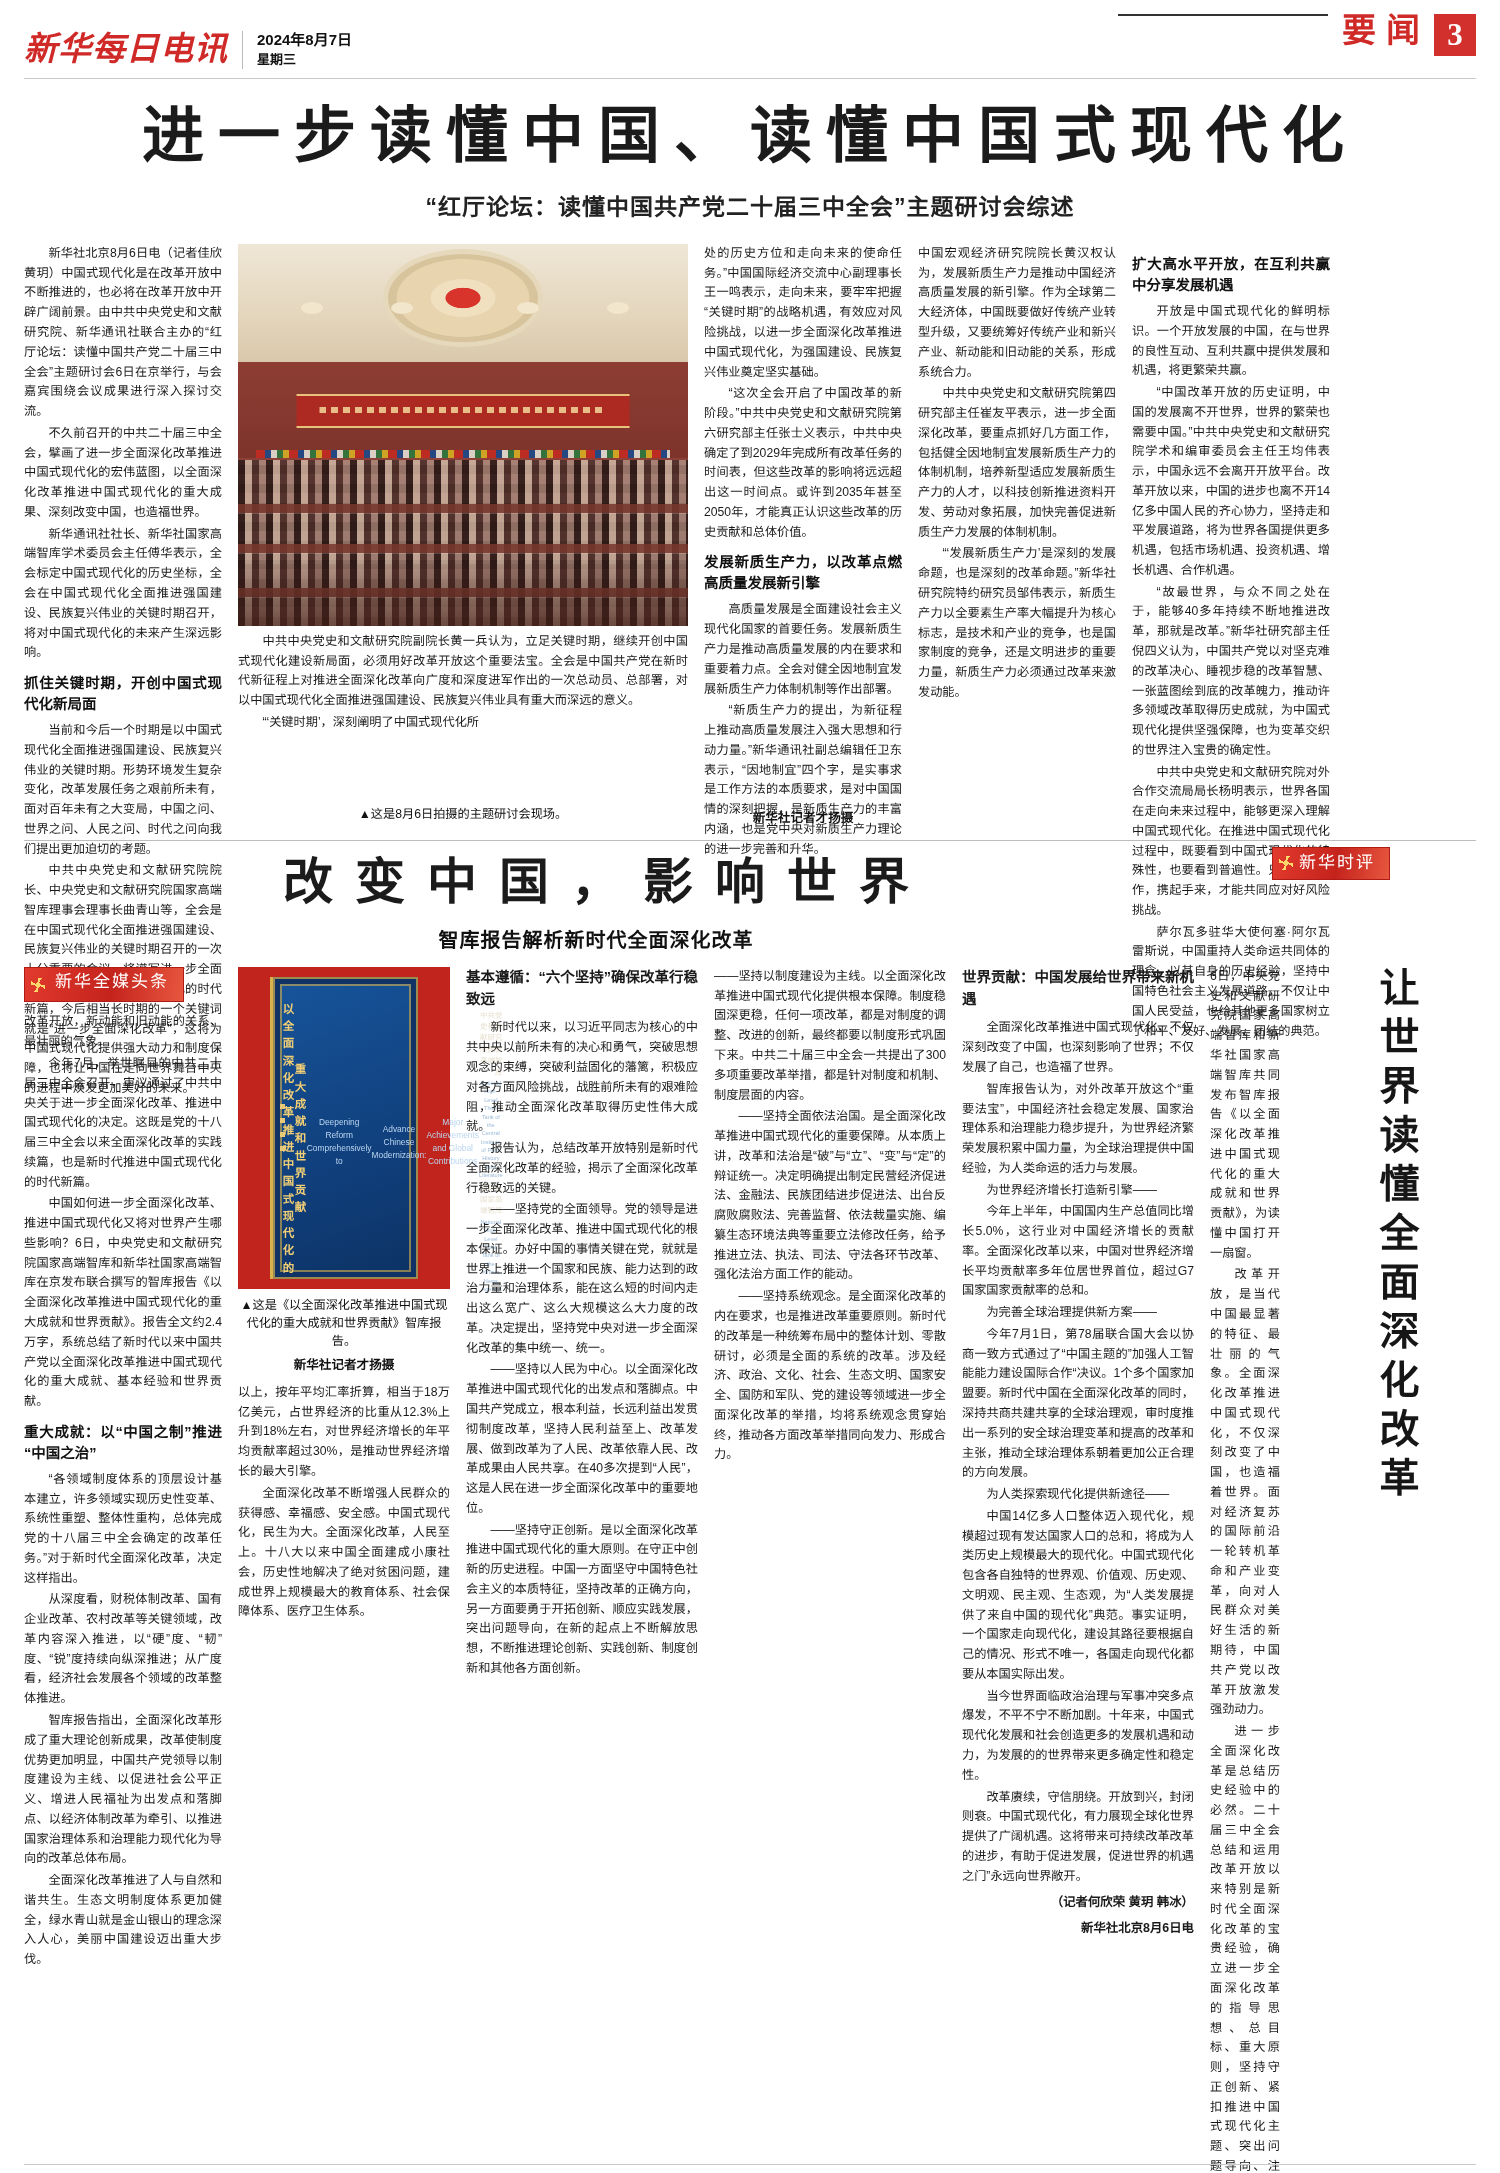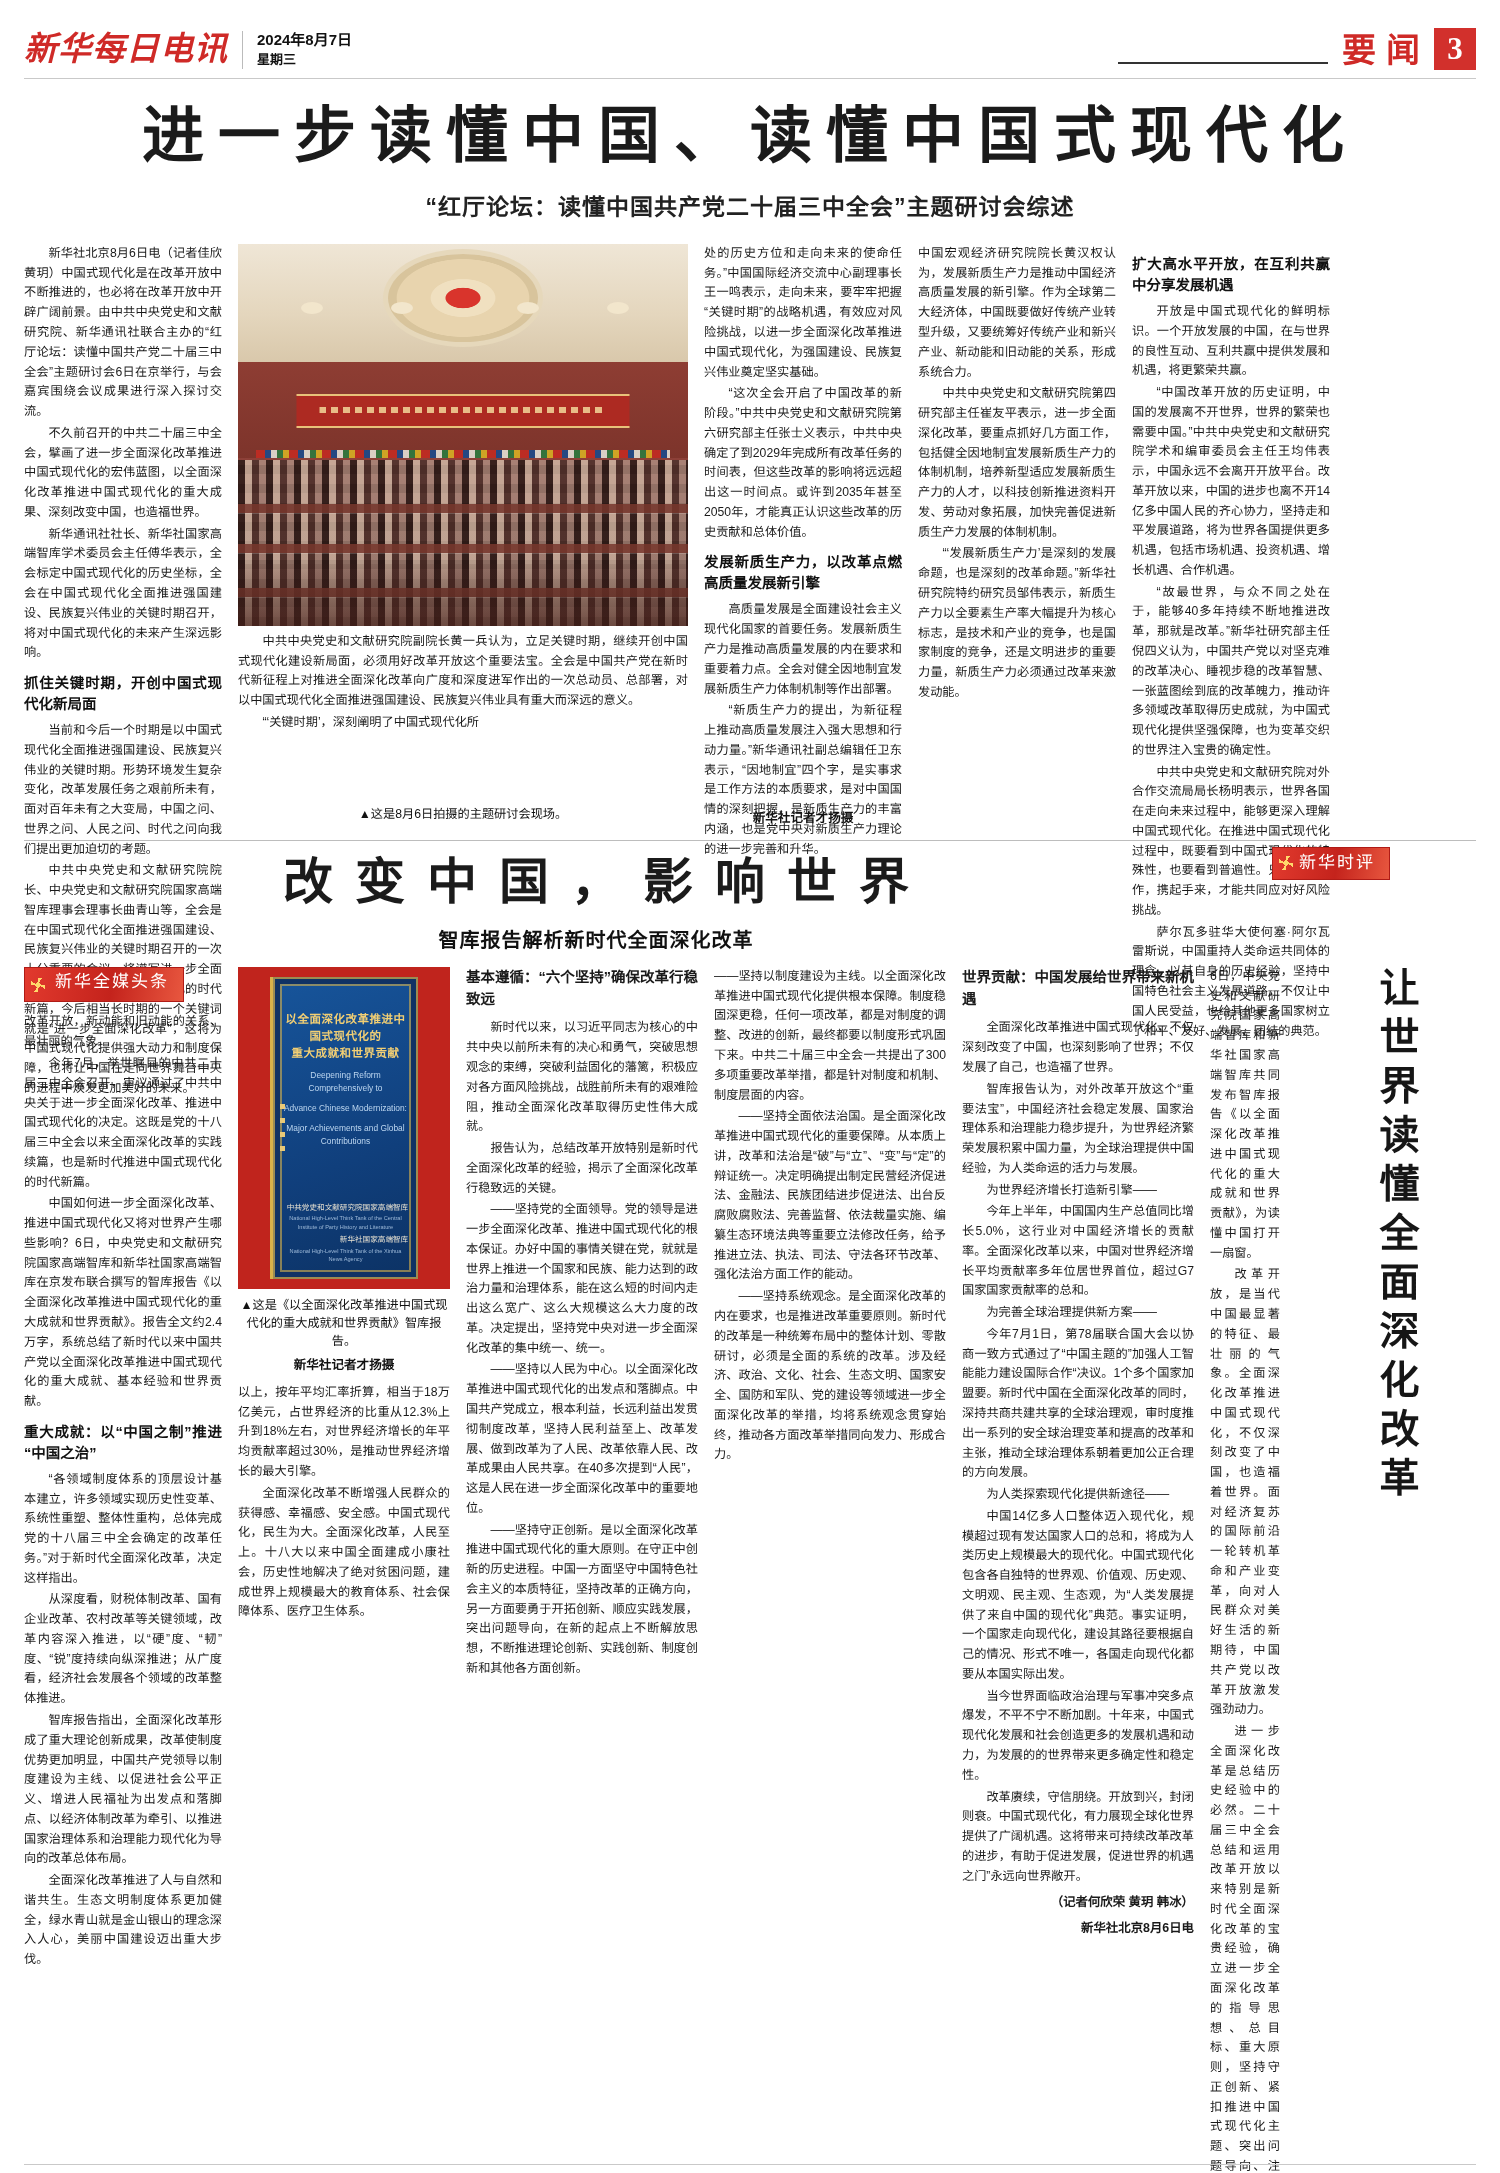--- a/index.html
+++ b/index.html
@@ -54,21 +54,20 @@
     font-size: 15px;
     line-height: 1.45;
     color: #111;
     font-weight: 600;
   }
   .dateblock .dow { font-size: 13px; font-weight: 600; }
 
   .masthead-right {
     margin-left: auto;
     display: flex;
-    align-items: flex-end;
     height: 56px;
   }
   .masthead-rule {
     height: 2px;
     background: #333;
     width: 210px;
     margin-bottom: 6px;
     margin-right: 14px;
   }
   .section-name {
@@ -300,21 +299,21 @@
     margin-bottom: 6px;
   }
   .book-inner {
     width: 70%;
     height: 94%;
     background: linear-gradient(160deg, #17559b, #103f7c 60%, #0c3264);
     border-left: 3px solid #d8b24a;
     box-shadow: inset 0 0 0 2px rgba(216,178,74,.7), inset 0 0 0 7px rgba(16,50,100,1), inset 0 0 0 9px rgba(216,178,74,.6);
     position: relative;
     display: flex;
-    flex-direction: column;
+    flex-direction: row;
     align-items: center;
     padding: 34px 10px 12px 10px;
     box-sizing: border-box;
   }
   .book-title-cn {
     color: #f2cf74;
     font-family: "Liberation Sans", sans-serif;
     font-weight: 700;
     font-size: 11.5px;
     text-align: center;

